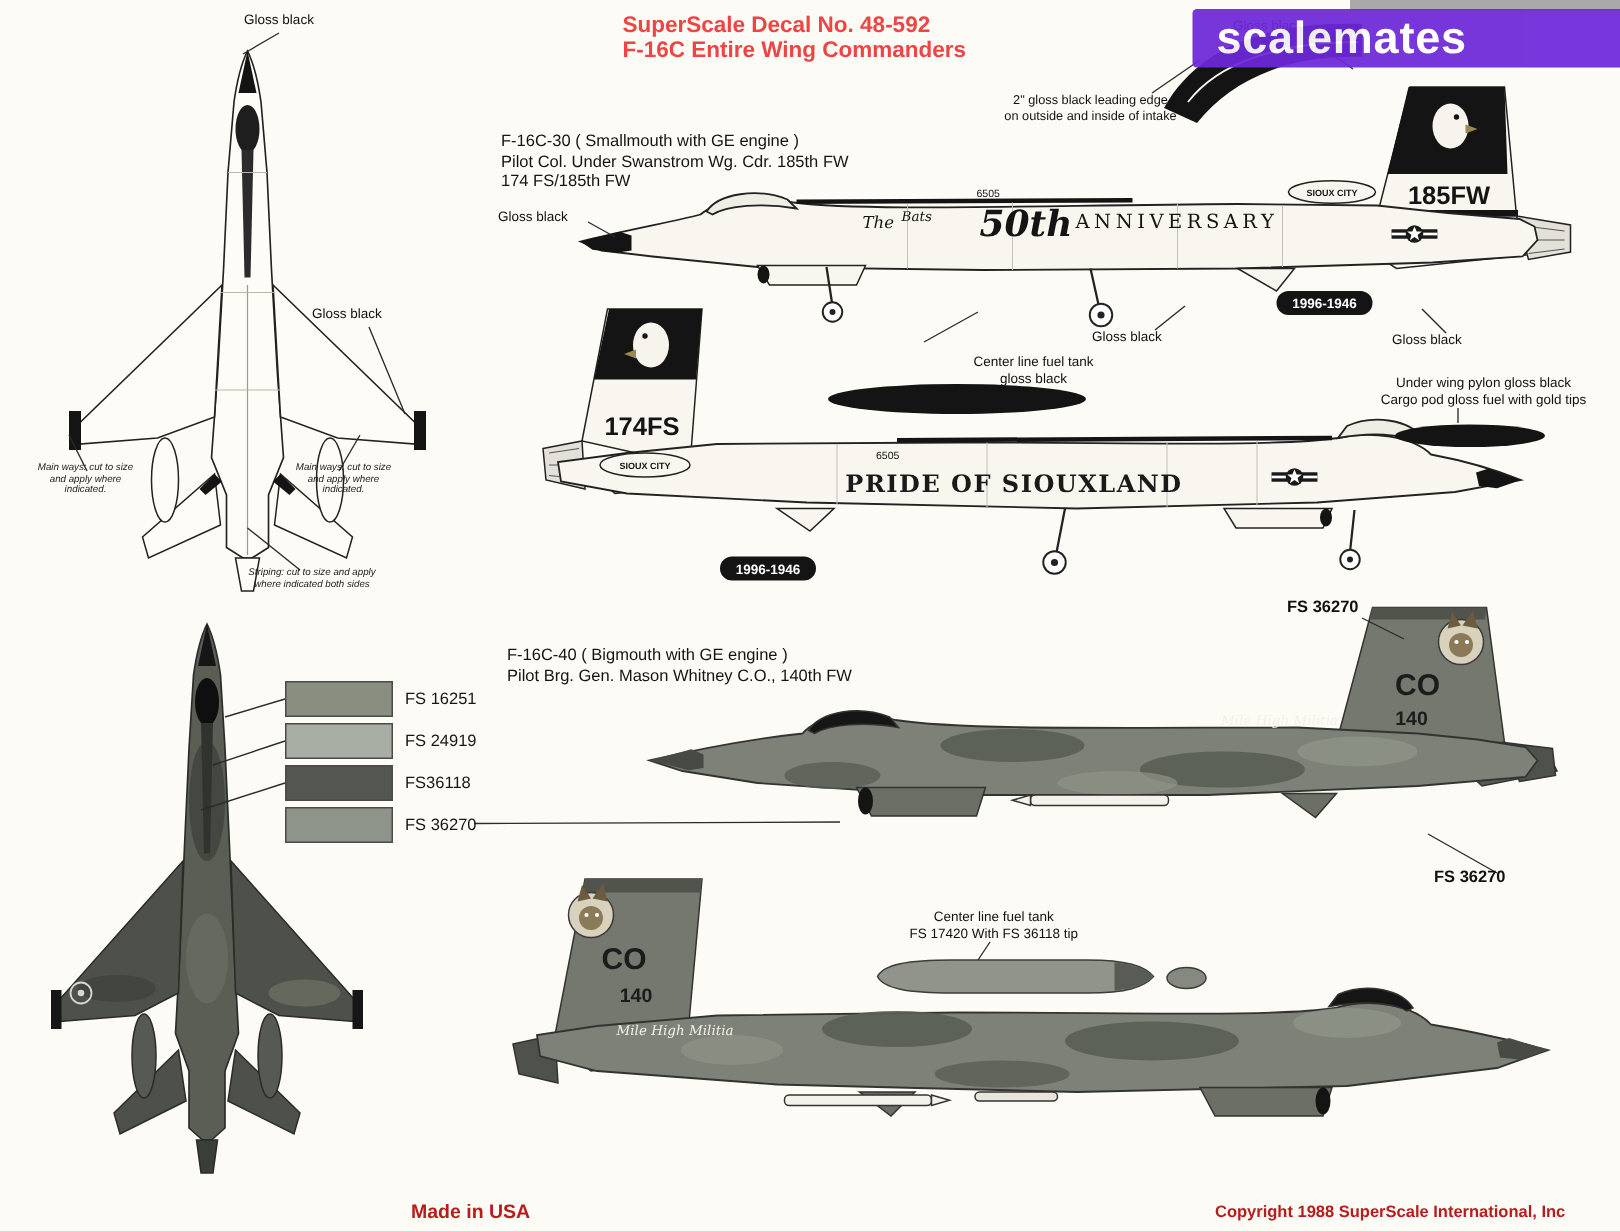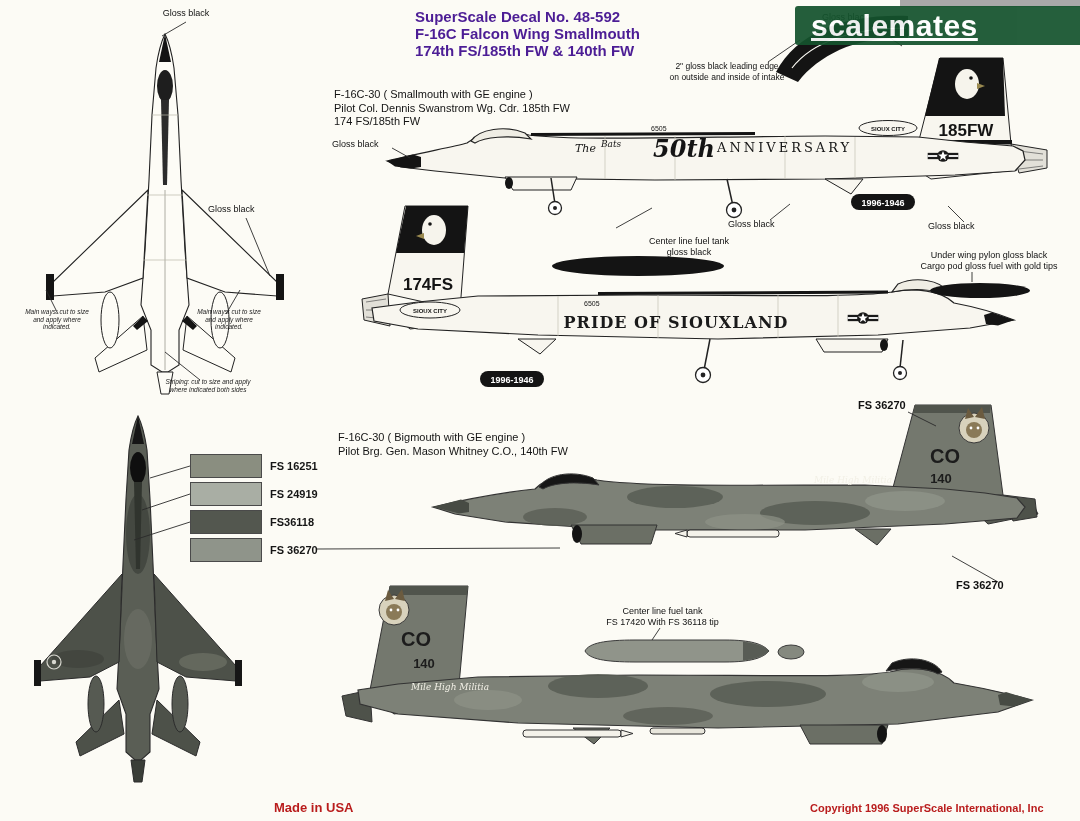--- a/index.html
+++ b/index.html
@@ -5,24 +5,24 @@
   *{box-sizing:border-box}
   body{margin:0;background:#777;font-family:"Liberation Sans",sans-serif}
   #sheet{position:relative;width:1080px;height:821px;background:#fcfbf5;overflow:hidden;color:#161616;margin:0 auto}
   svg.draw{position:absolute;z-index:2}
   #leaders{position:absolute;left:0;top:0;z-index:4;pointer-events:none}
   .lbl{position:absolute;font-size:9px;color:#111;white-space:nowrap;z-index:6}
   .lblc{text-align:center}
   .note{position:absolute;font-size:6.5px;font-style:italic;color:#222;text-align:center;line-height:7.5px;z-index:6}
   .ann{position:absolute;font-size:9px;color:#111;text-align:center;line-height:11px;z-index:6}
   .cap{position:absolute;font-size:11px;font-weight:normal;color:#141414;line-height:13.5px;z-index:6}
-  .hdr{position:absolute;left:415px;top:8px;font-size:15px;font-weight:bold;line-height:17px;z-index:6;color:#4c1d95}
+  .hdr{position:absolute;left:415px;top:8px;font-size:15px;font-weight:bold;line-height:17px;z-index:6;color:#ef4444}
   .research{position:absolute;left:12px;top:20px;font-size:15px;font-weight:bold;line-height:16px;z-index:6;color:#1b1b1b}
   .chip{position:absolute;left:190px;width:72px;height:24px;border:1px solid #4a4a4a;z-index:6}
-  .chiplbl{position:absolute;left:270px;font-size:11px;font-weight:bold;z-index:6;white-space:nowrap}
+  .chiplbl{position:absolute;left:270px;font-size:11px;font-weight:normal;z-index:6;white-space:nowrap}
   .tank-black{position:absolute;background:#141414;border-radius:50%;z-index:3}
   .wm{position:absolute;right:0;top:6px;width:285px;height:39px;z-index:9;display:flex;align-items:center;padding-left:16px;
       color:#fff;font-size:30px;font-weight:bold;letter-spacing:.5px;opacity:.93;border-radius:3px 0 0 3px}
   .wmtab{position:absolute;right:0;top:0;width:180px;height:7px;background:#a9a9a9;z-index:9}
   .foot{position:absolute;font-weight:bold;z-index:6;color:#b91c1c}
 </style>
 </head>
 <body>
 
 <div id="sheet">
@@ -246,33 +246,32 @@
       <line x1="190" y1="466" x2="150" y2="478"></line>
       <line x1="190" y1="494" x2="142" y2="510"></line>
       <line x1="190" y1="522" x2="134" y2="540"></line>
       <line x1="660" y1="628" x2="652" y2="640"></line>
     </g>
   </svg>
 
 
   <div class="hdr">
     <div>SuperScale Decal No. 48-592</div>
-    <div>F-16C Falcon Wing Smallmouth</div>
-    <div>174th FS/185th FW &amp; 140th FW</div>
+    <div>F-16C Entire Wing Commanders</div>
   </div>
 
   <div class="lbl lblc" style="left:150px;top:8px;width:72px">Gloss black</div>
   <div class="lbl" style="left:208px;top:204px">Gloss black</div>
   <div class="note" style="left:24px;top:308px;width:66px">Main ways: cut to size and apply where indicated.</div>
   <div class="note" style="left:196px;top:308px;width:66px">Main ways: cut to size and apply where indicated.</div>
   <div class="note" style="left:160px;top:378px;width:96px">Striping: cut to size and apply where indicated both sides</div>
 
   <div class="cap" style="left:334px;top:88px">
     <div>F-16C-30 ( Smallmouth with GE engine )</div>
-    <div>Pilot Col. Dennis Swanstrom Wg. Cdr. 185th FW</div>
+    <div>Pilot Col. Under Swanstrom Wg. Cdr. 185th FW</div>
     <div>174 FS/185th FW</div>
   </div>
 
   <div class="lbl" style="left:332px;top:139px">Gloss black</div>
   <div class="lbl" style="left:822px;top:12px;z-index:3">Gloss black</div>
   <div class="ann" style="left:648px;top:61px;width:158px;font-size:8.5px">
     <div>2" gloss black  leading edge</div>
     <div>on outside and inside of intake</div>
   </div>
   <div class="lbl" style="left:728px;top:219px">Gloss black</div>
@@ -281,21 +280,21 @@
   <div class="ann" style="left:630px;top:236px;width:118px">
     <div>Center line fuel tank</div>
     <div>gloss black</div>
   </div>
   <div class="ann" style="left:905px;top:250px;width:168px">
     <div>Under wing pylon gloss black</div>
     <div>Cargo pod gloss fuel with gold tips</div>
   </div>
 
   <div class="cap" style="left:338px;top:431px">
-    <div>F-16C-30 ( Bigmouth with GE engine )</div>
+    <div>F-16C-40 ( Bigmouth with GE engine )</div>
     <div>Pilot Brg. Gen. Mason Whitney C.O., 140th FW</div>
   </div>
 
   <div class="chip" style="top: 454px; background: rgb(138, 142, 128);"></div>
   <div class="chiplbl" style="top:460px">FS 16251</div>
   <div class="chip" style="top: 482px; background: rgb(169, 174, 164);"></div>
   <div class="chiplbl" style="top:488px">FS 24919</div>
   <div class="chip" style="top: 510px; background: rgb(83, 87, 79);"></div>
   <div class="chiplbl" style="top:516px">FS36118</div>
   <div class="chip" style="top: 538px; background: rgb(143, 148, 138);"></div>
@@ -303,20 +302,20 @@
 
   <div class="lbl" style="left:858px;top:399px;font-size:11px;font-weight:bold">FS 36270</div>
   <div class="lbl" style="left:956px;top:579px;font-size:11px;font-weight:bold">FS 36270</div>
 
   <div class="ann" style="left:580px;top:606px;width:165px">
     <div>Center line fuel tank</div>
     <div>FS 17420 With FS 36118 tip</div>
   </div>
 
   <div class="wmtab"></div>
-  <div class="wm" style="background: #14532d; text-decoration: underline;">
+  <div class="wm" style="background: #6d28d9;">
     <span>scalemates</span>
   </div>
 
   <div class="foot" style="left:274px;top:800px;font-size:13px">Made in USA</div>
-  <div class="foot" style="left:810px;top:802px;font-size:11px">Copyright 1996 SuperScale International, Inc</div>
+  <div class="foot" style="left:810px;top:802px;font-size:11px">Copyright 1988 SuperScale International, Inc</div>
 
 </div>
 
 </body></html>

